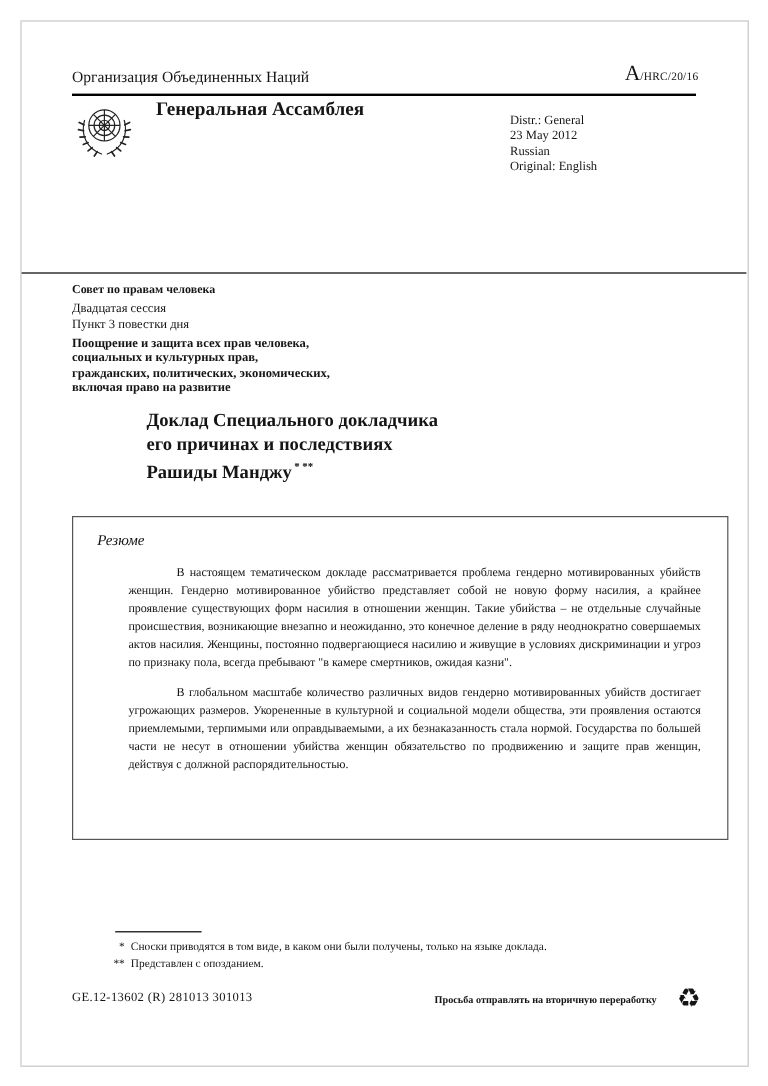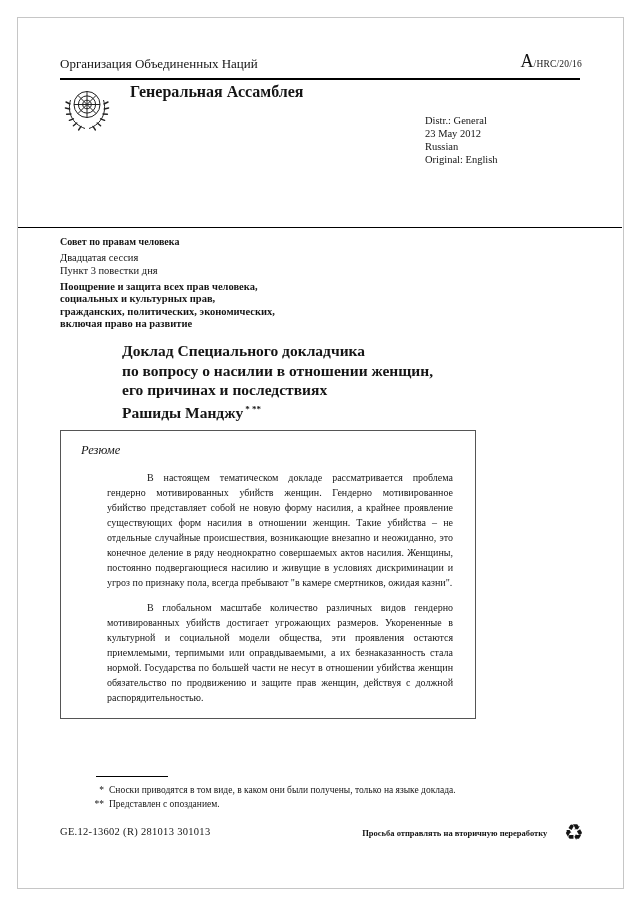--- a/index.html
+++ b/index.html
@@ -20,34 +20,34 @@
   .org-name { position: absolute; left: 60px; top: 56px; font-size: 13px; }
   .doc-symbol { position: absolute; right: 58px; top: 51px; white-space: nowrap; }
   .sym-main { font-size: 18px; }
   .sym-sub  { font-size: 9.5px; letter-spacing: 0.2px; }
 
   .rule-thick { position: absolute; left: 60px; top: 78px; width: 520px; height: 2px; background: #000; }
 
   .emblem { position: absolute; left: 60px; top: 83px; width: 54px; height: 54px; }
   .assembly { position: absolute; left: 130px; top: 83px; margin: 0; font-size: 16px; font-weight: bold; }
 
-  .info-block { position: absolute; left: 425px; top: 94px; font-size: 10.5px; line-height: 13px; margin-top: 20px; }
+  .info-block { position: absolute; left: 425px; top: 94px; font-size: 10.5px; line-height: 13px; }
 
   .rule-thin { position: absolute; left: 18px; top: 227px; width: 604px; height: 1px; background: #000; }
 
   .session-block { position: absolute; left: 60px; top: 236px; font-size: 10.5px; line-height: 12.5px; }
   .council { font-size: 10px; font-weight: bold; margin-bottom: 3px; }
   .session-line { margin-bottom: 1px; }
   .agenda-title { font-weight: bold; margin-top: 3px; }
 
   .doc-title { position: absolute; left: 122px; top: 341px; font-size: 15.5px; font-weight: bold; line-height: 19.5px; }
   .fn-marks { font-size: 9px; font-weight: bold; margin-left: 2px; }
 
   .summary-box {
-    position: absolute; left: 60px; top: 430px; width: 416px; min-height: 270px;
+    position: absolute; left: 60px; top: 430px; width: 547px; min-height: 270px;
     box-sizing: border-box; border: 1px solid #555;
     padding: 10px 18px 3px 18px;
   }
   .summary-heading { font-style: italic; font-size: 12.5px; margin: 2px 0 12px 2px; }
   .summary-para {
     font-size: 10px; line-height: 15px; text-align: justify;
     text-indent: 40px; margin: 0 4px 10px 28px;
   }
 
   .footnotes { position: absolute; left: 60px; top: 776px; width: 520px; font-size: 9.5px; line-height: 12.5px; }
@@ -121,21 +121,20 @@
     <div class="agenda-title">
       <div>Поощрение и защита всех прав человека,</div>
       <div>социальных и культурных прав,</div>
       <div>гражданских, политических, экономических,</div>
       <div>включая право на развитие</div>
     </div>
   </div>
 
   <div class="doc-title">
     <div>Доклад Специального докладчика</div>
-    <div>по вопросу о насилии в отношении женщин,</div>
     <div>его причинах и последствиях</div>
     <div><span>Рашиды Манджу</span><sup class="fn-marks">* **</sup></div>
   </div>
 
   <div class="summary-box">
     <div class="summary-heading">Резюме</div>
     <p class="summary-para">В настоящем тематическом докладе рассматривается проблема гендерно мотивированных убийств женщин. Гендерно мотивированное убийство представляет собой не новую форму насилия, а крайнее проявление существующих форм насилия в отношении женщин. Такие убийства – не отдельные случайные происшествия, возникающие внезапно и неожиданно, это конечное деление в ряду неоднократно совершаемых актов насилия. Женщины, постоянно подвергающиеся насилию и живущие в условиях дискриминации и угроз по признаку пола, всегда пребывают "в камере смертников, ожидая казни".</p>
     <p class="summary-para">В глобальном масштабе количество различных видов гендерно мотивированных убийств достигает угрожающих размеров. Укорененные в культурной и социальной модели общества, эти проявления остаются приемлемыми, терпимыми или оправдываемыми, а их безнаказанность стала нормой. Государства по большей части не несут в отношении убийства женщин обязательство по продвижению и защите прав женщин, действуя с должной распорядительностью.</p>
   </div>
 

